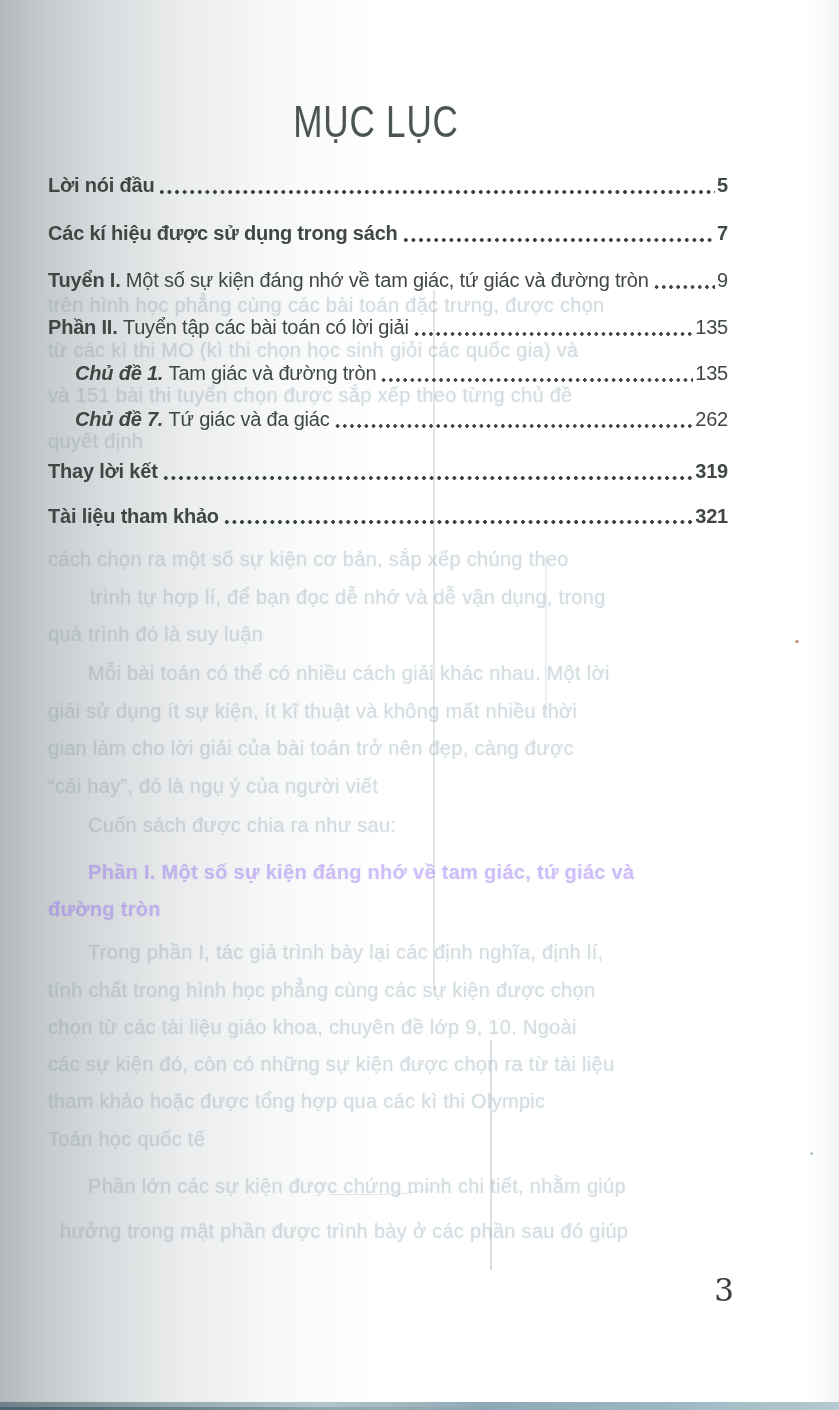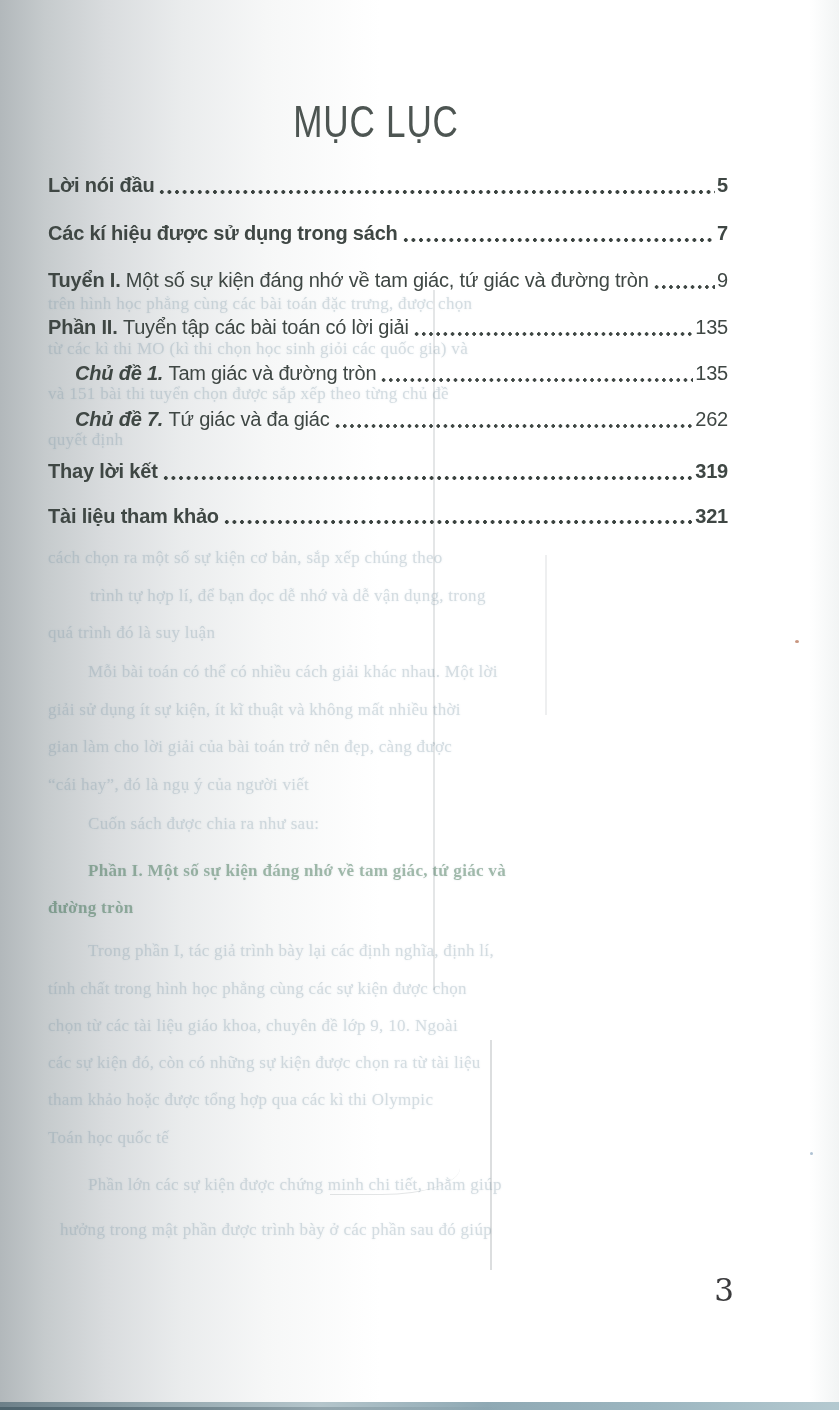--- a/index.html
+++ b/index.html
@@ -62,26 +62,26 @@
   }
   .leader.bold{
     background-image:radial-gradient(circle,#3a423f 1.8px,rgba(0,0,0,0) 2.1px);
     background-size:7.6px 6px;
   }
   .pg{flex:0 0 auto;text-align:right;}
   .pg.b{font-weight:700;}
   
   .ghost{
     position:absolute;
-    font-family:Liberation Serif, serif;
-    font-size:17px;color:#7d97a6;opacity:.33;
+    font-family:Liberation Sans, sans-serif;
+    font-size:20px;color:#7d97a6;opacity:.33;
     letter-spacing:.3px;white-space:nowrap;
     text-shadow:0 0 2px rgba(130,155,170,.55);
   }
-  .ghost.gb{font-weight:700;color:#14532d;opacity:.40;}
+  .ghost.gb{font-weight:700;color:#8b5cf6;opacity:.40;}
   
   .scanline{position:absolute;width:1.5px;background:rgba(90,100,105,.16);}
   #scanline-1{left:433px;top:290px;height:700px;}
   #scanline-2{left:490px;top:1040px;height:230px;background:rgba(80,90,95,.20);}
   #scanline-3{left:545px;top:555px;height:160px;background:rgba(90,100,105,.10);}
   .speck{position:absolute;border-radius:50%;}
   #speck-1{left:795px;top:640px;width:4px;height:3px;background:#b06a4a;opacity:.7;}
   #speck-2{left:810px;top:1152px;width:3px;height:3px;background:#7a9ab5;opacity:.6;}
   #scratch{
     position:absolute;left:330px;top:1168px;width:130px;height:26px;

